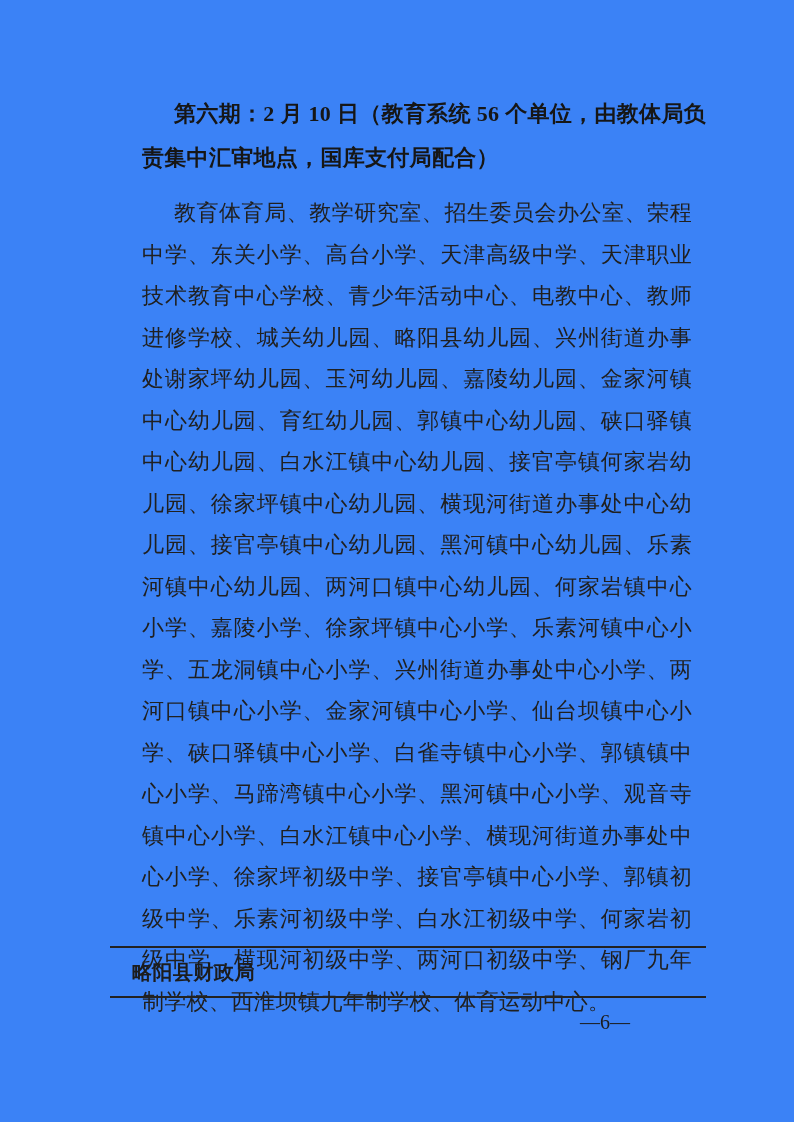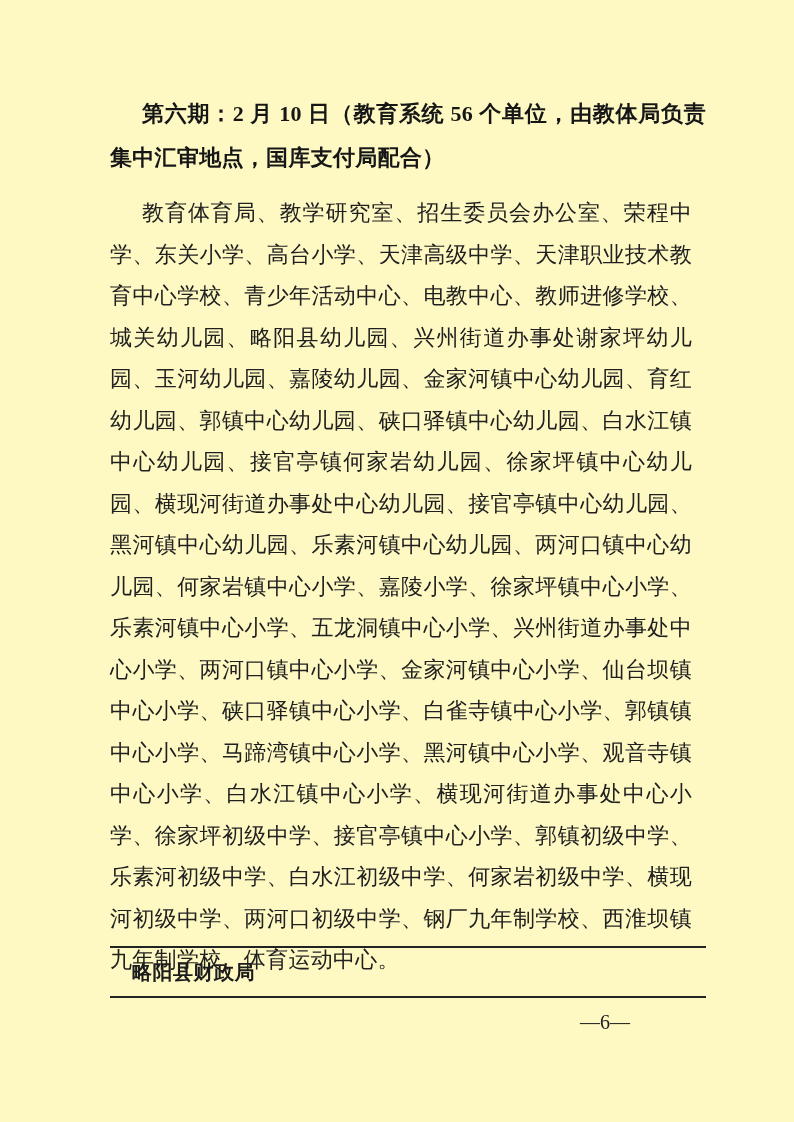--- a/index.html
+++ b/index.html
@@ -5,25 +5,26 @@
   html, body {
     margin: 0;
     padding: 0;
     background: #e8e8e6;
   }
   .page {
     position: relative;
     width: 794px;
     height: 1122px;
     margin: 0 auto;
-    background: #fef9c3;
+    background: #3b82f6;
     color: #1f1f1f;
     font-family: "Liberation Serif", "DejaVu Serif", serif;
     overflow: hidden;
     box-sizing: border-box;
+    padding-left: 32px;
   }
   .content {
     padding: 92px 88px 0 110px;
   }
   .heading {
     margin: 0;
     font-size: 22px;
     line-height: 44px;
     font-weight: bold;
     letter-spacing: 0.3px;

